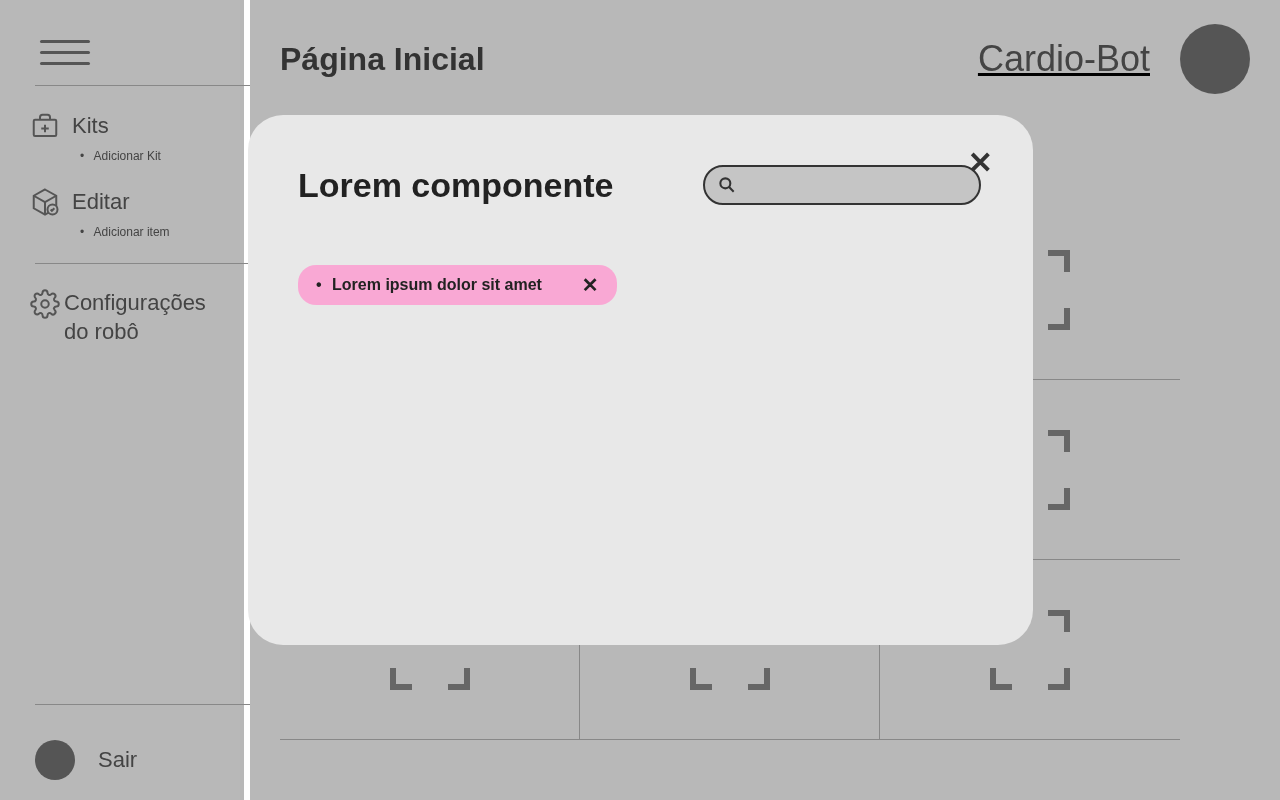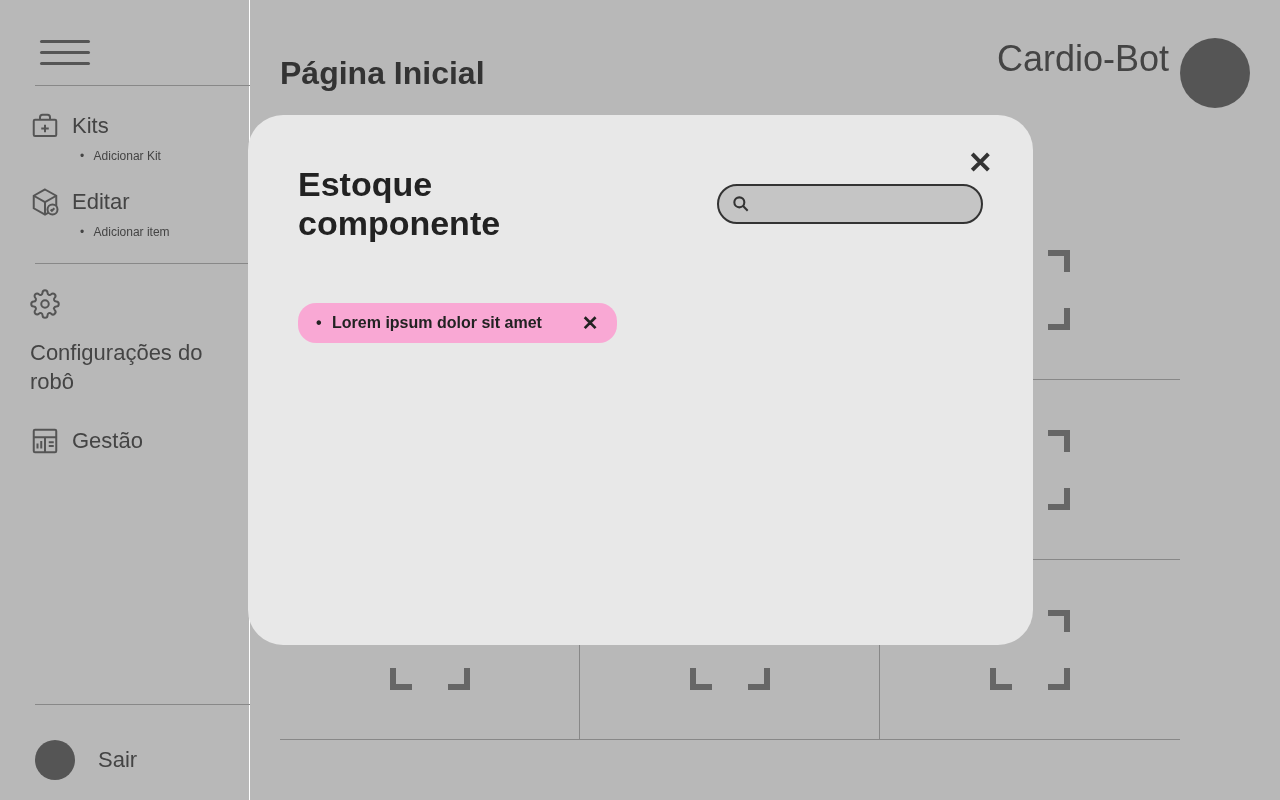--- a/index.html
+++ b/index.html
@@ -10,21 +10,21 @@
       background: #b8b8b8;
       position: relative;
       overflow: hidden;
     }
     .sidebar {
       position: absolute;
       left: 0;
       top: 0;
       width: 250px;
       height: 800px;
-      border-right: 1px solid #ffffff;
+      border-right: 6px solid #ffffff;
     }
     .hamburger {
       margin: 40px 0 0 40px;
       width: 50px;
       cursor: pointer;
     }
     .hamburger span {
       display: block;
       height: 3px;
       background: #555;
@@ -69,26 +69,25 @@
     }
     .sidebar-divider2 {
       margin-top: 10px;
       margin-left: 35px;
       border-top: 1px solid #888;
       width: 215px;
     }
     .nav-multiline {
       display: flex;
       align-items: flex-start;
-      gap: 20px;
+      gap: 4px;
       margin-top: 25px;
       margin-bottom: 30px;
       color: #444;
       cursor: pointer;
-      flex-direction: column;
     }
     .nav-multiline .nav-item-label {
       line-height: 1.3;
     }
     .sidebar-bottom {
       position: absolute;
       bottom: 20px;
       left: 35px;
       display: flex;
       align-items: center;
@@ -101,35 +100,36 @@
       border-radius: 50%;
       background: #555;
     }
     .sidebar-bottom .blabel {
       font-size: 22px;
       color: #444;
     }
     .header {
       position: absolute;
       left: 280px;
-      top: 38px;
+      top: 24px;
       right: 30px;
       display: flex;
       align-items: center;
       justify-content: space-between;
     }
     .page-title {
       font-size: 32px;
       font-weight: 600;
       color: #333;
     }
     .brand-area {
       display: flex;
-      align-items: flex-start;
-      gap: 11px;
+      align-items: center;
+      gap: 30px;
+      text-decoration: underline;
     }
     .brand-name {
       font-size: 36px;
       color: #444;
     }
     .avatar {
       width: 70px;
       height: 70px;
       border-radius: 50%;
       background: #555;
@@ -280,32 +280,20 @@
     <div class="sidebar-divider2" style="margin-left:5px;width:215px"></div>
 
     <div class="nav-multiline">
       <svg class="nav-icon" viewBox="0 0 24 24" fill="none" stroke="#555" stroke-width="1.6">
         <circle cx="12" cy="12" r="3"></circle>
         <path d="M19.4 15a1.7 1.7 0 0 0 .34 1.87l.06.06a2 2 0 1 1-2.83 2.83l-.06-.06a1.7 1.7 0 0 0-1.87-.34 1.7 1.7 0 0 0-1 1.55V21a2 2 0 1 1-4 0v-.09a1.7 1.7 0 0 0-1-1.55 1.7 1.7 0 0 0-1.87.34l-.06.06a2 2 0 1 1-2.83-2.83l.06-.06A1.7 1.7 0 0 0 4.6 15a1.7 1.7 0 0 0-1.55-1H3a2 2 0 1 1 0-4h.09A1.7 1.7 0 0 0 4.64 9a1.7 1.7 0 0 0-.34-1.87l-.06-.06A2 2 0 1 1 7.07 4.24l.06.06A1.7 1.7 0 0 0 9 4.64a1.7 1.7 0 0 0 1-1.55V3a2 2 0 1 1 4 0v.09c0 .67.4 1.27 1 1.55a1.7 1.7 0 0 0 1.87-.34l.06-.06a2 2 0 1 1 2.83 2.83l-.06.06A1.7 1.7 0 0 0 19.36 9c.28.6.88 1 1.55 1H21a2 2 0 1 1 0 4h-.09a1.7 1.7 0 0 0-1.55 1z"></path>
       </svg>
       <span class="nav-item-label">Configurações do robô</span>
     </div>
 
-    <div class="nav-item">
-      <svg class="nav-icon" viewBox="0 0 24 24" fill="none" stroke="#555" stroke-width="1.6">
-        <rect x="3" y="3" width="18" height="18" rx="1"></rect>
-        <line x1="3" y1="9" x2="21" y2="9"></line>
-        <line x1="12" y1="9" x2="12" y2="21"></line>
-        <line x1="6" y1="18" x2="6" y2="14"></line>
-        <line x1="9" y1="18" x2="9" y2="12"></line>
-        <line x1="15" y1="13" x2="19" y2="13"></line>
-        <line x1="15" y1="16" x2="19" y2="16"></line>
-      </svg>
-      <span class="nav-item-label">Gestão</span>
-    </div>
   </div>
 
   <div class="sidebar-bottom-divider"></div>
   <div class="sidebar-bottom">
     <div class="bdot"></div>
     <span class="blabel">Sair</span>
   </div>
 </div>
 
 <div class="header">
@@ -387,21 +375,21 @@
         <div class="pc tr"></div>
         <div class="pc bl"></div>
         <div class="pc br"></div>
       </div>
     </div>
 </div>
 
 <div class="modal">
   <div class="modal-close">✕</div>
   <div class="modal-header">
-    <div class="modal-title">Estoque componente</div>
+    <div class="modal-title">Lorem componente</div>
     <div class="search-field">
       <svg width="20" height="20" viewBox="0 0 24 24" fill="none" stroke="#333" stroke-width="2.5">
         <circle cx="10" cy="10" r="6"></circle>
         <line x1="20" y1="20" x2="14.5" y2="14.5"></line>
       </svg>
       <input type="text" placeholder="" style="">
     </div>
   </div>
   <div class="chip">
     <span class="chip-label">Lorem ipsum dolor sit amet</span>

